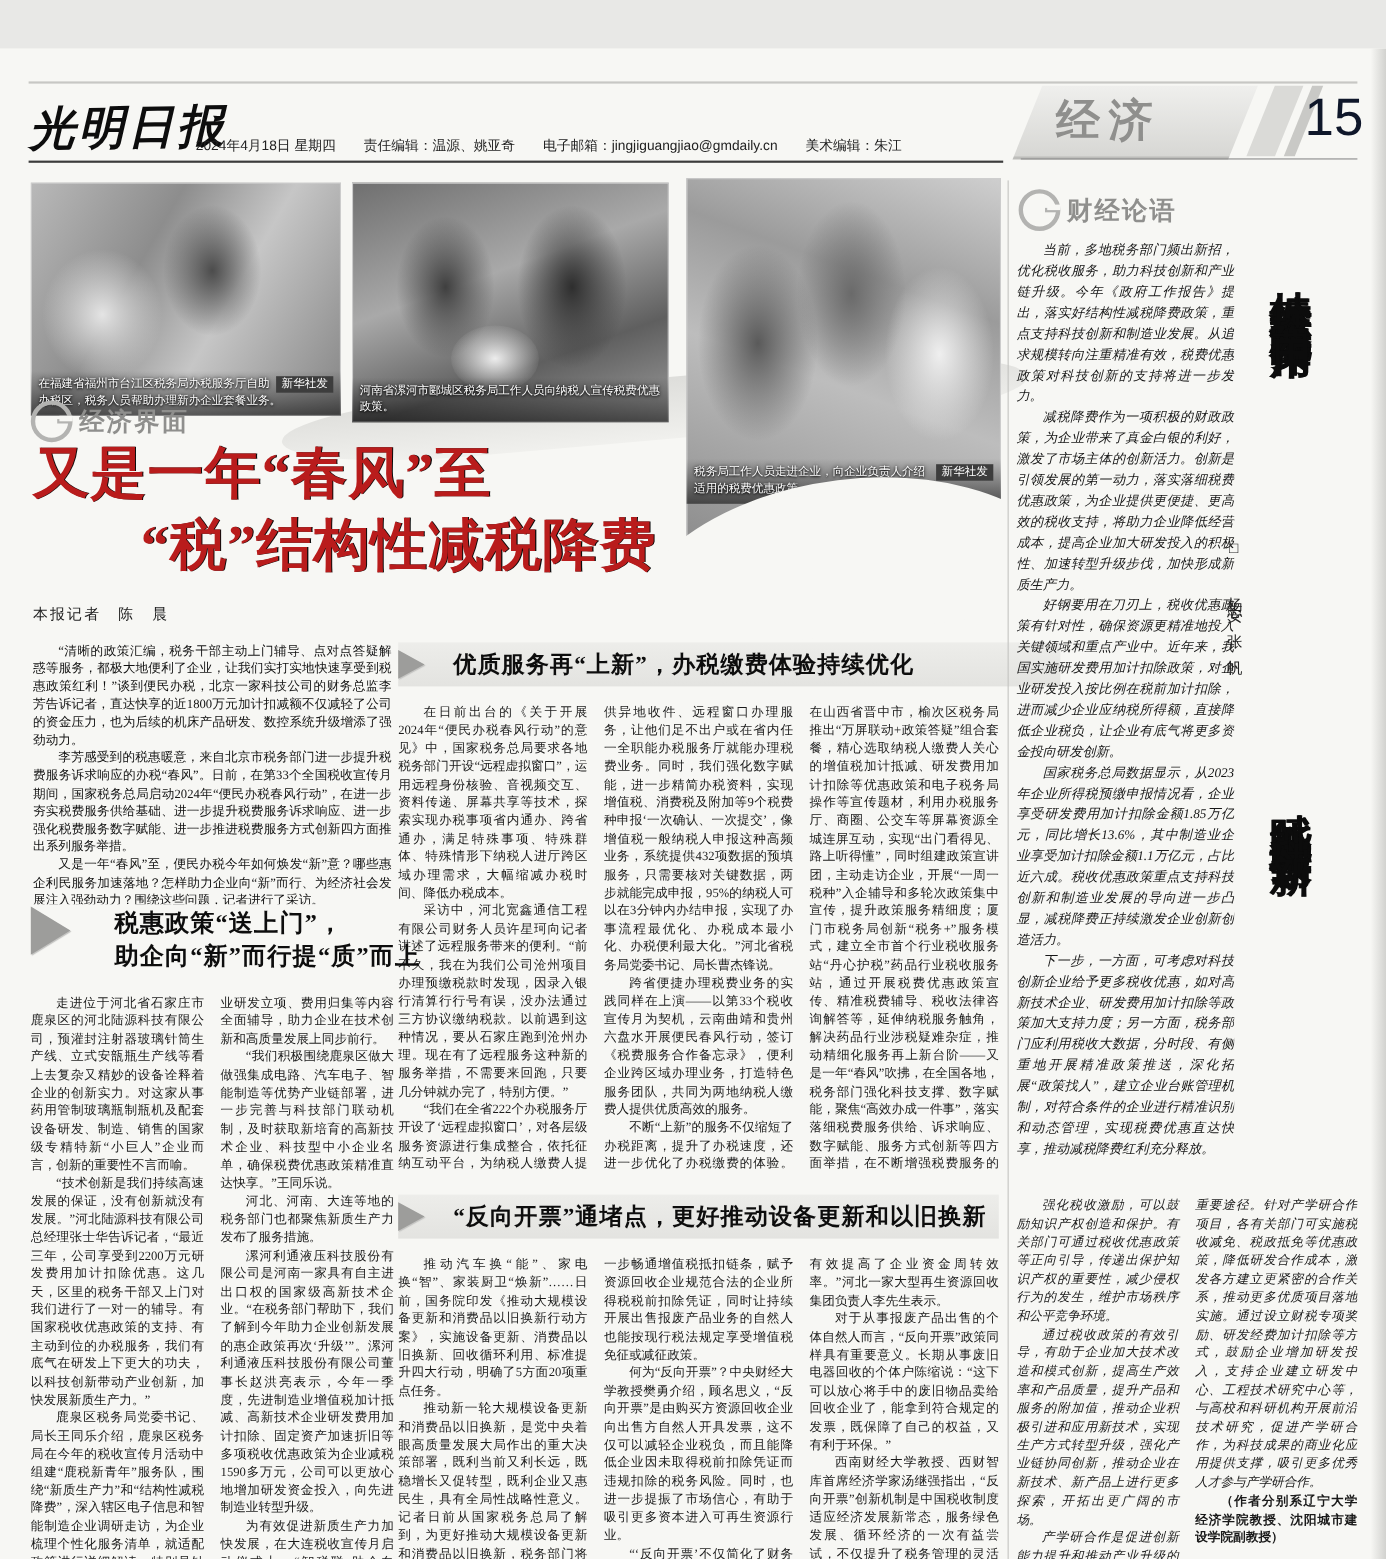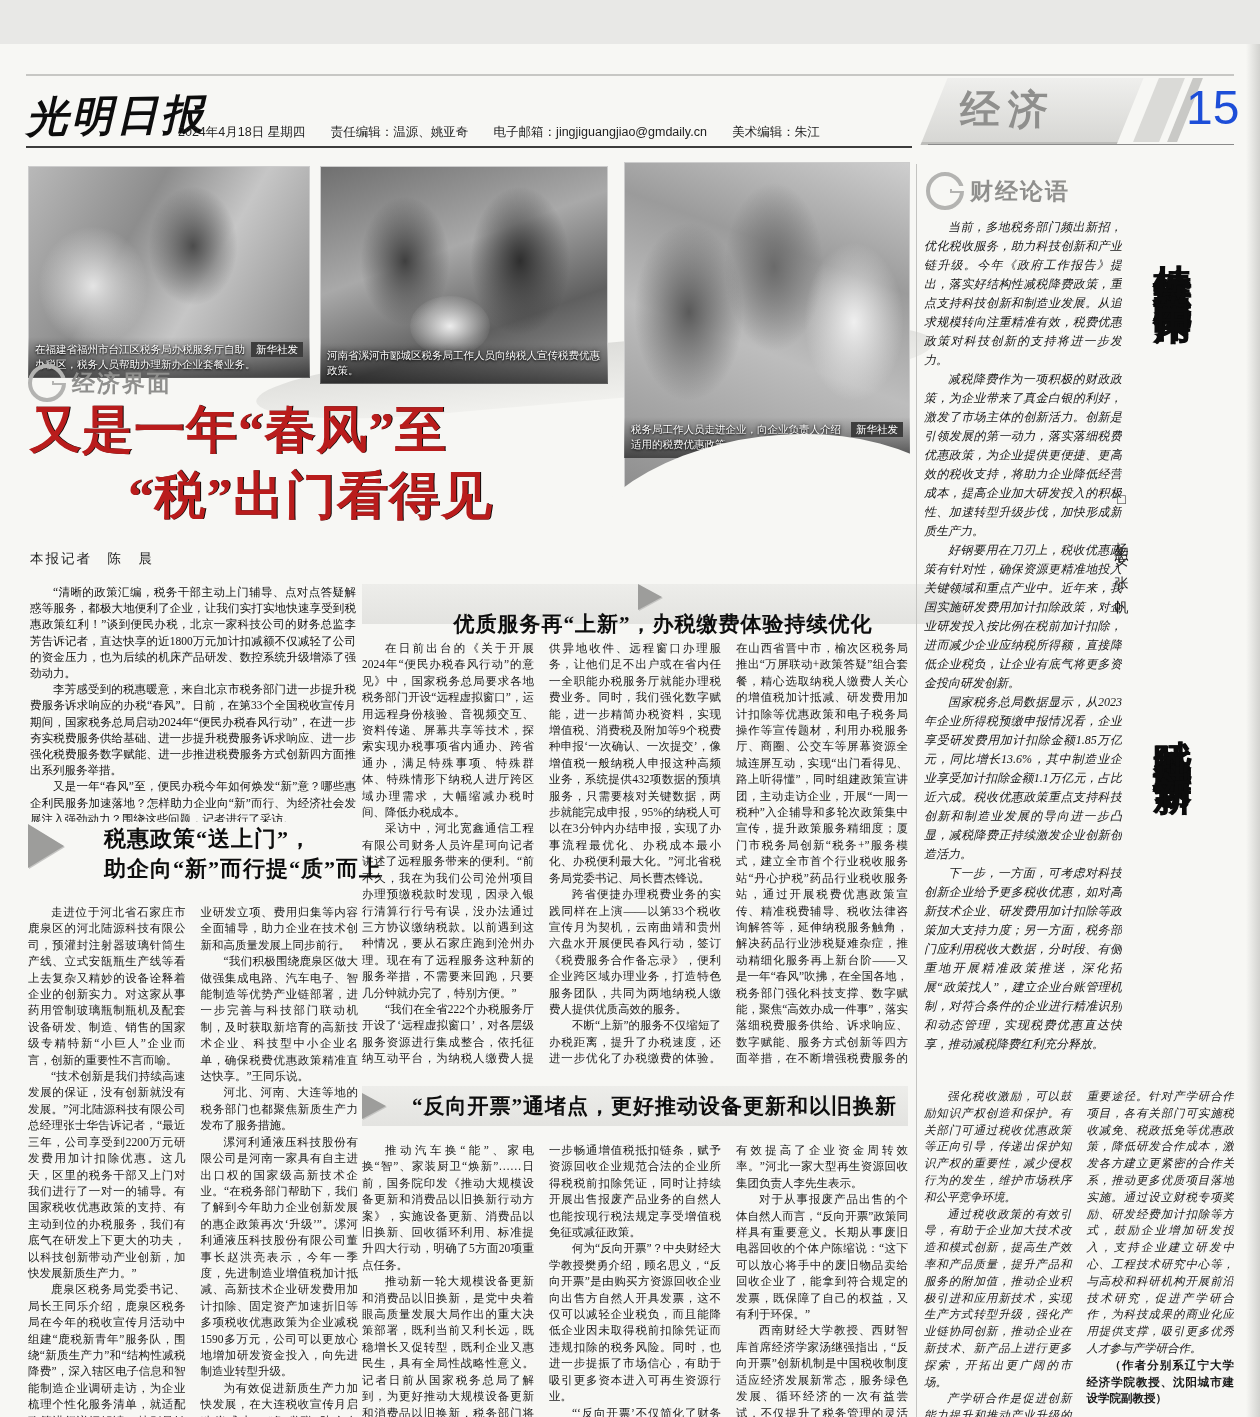--- a/index.html
+++ b/index.html
@@ -18,21 +18,21 @@
   .topline{position:absolute;left:26px;top:30px;width:1208px;height:2px;background:#c7c7c4;}
   .banner{position:absolute;left:934px;top:34px;width:196px;height:64px;
         background:linear-gradient(180deg,#efefed,#d7d7d4);transform:skewX(-22deg);
         border-bottom:3px solid #bdbdba;}
   .banner-stripe1{position:absolute;left:1146px;top:34px;width:26px;height:64px;
         background:#dadad7;transform:skewX(-22deg);}
   .banner-stripe2{position:absolute;left:1180px;top:34px;width:10px;height:64px;
         background:#c9c9c6;transform:skewX(-22deg);}
   .banner-text{position:absolute;left:960px;top:38px;font-size:40px;font-weight:800;
         color:#8f8f8d;letter-spacing:8px;font-family:"Liberation Serif",serif;}
-  .page-num{position:absolute;left:1186px;top:36px;font-size:48px;color:#1d4ed8;
+  .page-num{position:absolute;left:1186px;top:36px;font-size:48px;color:#0f172a;
         font-family:"Liberation Sans","DejaVu Sans",sans-serif;font-weight:400;}
   
   .photo{position:absolute;overflow:hidden;background:#9a9a9a;box-shadow:0 0 0 1px #ccc inset;}
   .photo1{left:28px;top:122px;width:282px;height:212px;
         background:linear-gradient(120deg,#b9b9b9,#8d8d8d 35%,#c6c6c6 60%,#848484);}
   .photo2{left:320px;top:122px;width:288px;height:218px;
         background:linear-gradient(160deg,#6f6f6f,#a9a9a9 40%,#5f5f5f 70%,#9d9d9d);}
   .photo3{left:624px;top:118px;width:286px;height:338px;
         background:linear-gradient(200deg,#cfcfcf,#9b9b9b 30%,#bdbdbd 55%,#8b8b8b);}
   .photo .blob{position:absolute;border-radius:50%;}
@@ -65,21 +65,21 @@
   .intro{left:30px;top:540px;width:326px;height:238px;font-size:11.5px;line-height:16.2px;color:#111;}
   .cols2{columns:2;column-gap:15px;}
   .cols3{columns:3;column-gap:15px;}
   .sec-bar{position:absolute;height:40px;background:linear-gradient(180deg,#ededea,#e3e3e0);
         display:flex;align-items:center;}
   .tri{width:0;height:0;border-top:13px solid transparent;border-bottom:13px solid transparent;
         border-left:24px solid #9d9d9b;margin-right:26px;filter:drop-shadow(1px 1px 0 #c6c6c4);}
   .tri-big{border-top-width:22px;border-bottom-width:22px;border-left-width:36px;}
   .sec-title{font-size:21px;font-weight:900;color:#0d0d0d;letter-spacing:1px;white-space:nowrap;
         font-family:"Liberation Serif",serif;}
-  .sec-service-bar{left:362px;top:540px;width:602px;flex-direction:column;}
+  .sec-service-bar{left:362px;top:540px;width:602px;}
   .sec-service-text{left:362px;top:596px;width:546px;height:436px;font-size:11.5px;line-height:16.4px;}
   .sec-benefit-head{position:absolute;left:28px;top:780px;width:330px;display:flex;gap:14px;}
   .sec-benefit-head .lines{display:flex;flex-direction:column;}
   .sec-benefit-head .sec-title{font-size:22px;line-height:30px;}
   .sec-benefit-text{left:28px;top:860px;width:330px;height:552px;font-size:11.5px;line-height:16.4px;}
   .sec-invoice-bar{left:362px;top:1042px;width:546px;}
   .sec-invoice-text{left:362px;top:1098px;width:546px;height:314px;font-size:11.5px;line-height:16.4px;}
   
   .vrule{position:absolute;left:916px;top:120px;width:1px;height:1292px;background:#c4c4c1;}
   .commentary-top{left:924px;top:174px;width:198px;height:856px;font-size:12px;line-height:19px;
@@ -146,21 +146,21 @@
     </figcaption>
   </figure>
   <div class="photo3-swoosh"></div>
 
   <div class="kicker" style="left:28px;top:320px;position:absolute;">
     <span class="g-logo"></span>
     <span class="kicker-label">经济界面</span>
   </div>
 
   <div class="h1-line" style="left:30px;top:352px;">又是一年“春风”至</div>
-  <div class="h1-line" style="left:128px;top:418px;">“税”出门看得见</div>
+  <div class="h1-line" style="left:128px;top:418px;">“税”结构性减税降费</div>
   <div class="byline">本报记者　陈　晨</div>
 
   <div class="bodytext intro">
       <p>“清晰的政策汇编，税务干部主动上门辅导、点对点答疑解惑等服务，都极大地便利了企业，让我们实打实地快速享受到税惠政策红利！”谈到便民办税，北京一家科技公司的财务总监李芳告诉记者，直达快享的近1800万元加计扣减额不仅减轻了公司的资金压力，也为后续的机床产品研发、数控系统升级增添了强劲动力。</p>
       <p>李芳感受到的税惠暖意，来自北京市税务部门进一步提升税费服务诉求响应的办税“春风”。日前，在第33个全国税收宣传月期间，国家税务总局启动2024年“便民办税春风行动”，在进一步夯实税费服务供给基础、进一步提升税费服务诉求响应、进一步强化税费服务数字赋能、进一步推进税费服务方式创新四方面推出系列服务举措。</p>
       <p>又是一年“春风”至，便民办税今年如何焕发“新”意？哪些惠企利民服务加速落地？怎样助力企业向“新”而行、为经济社会发展注入强劲动力？围绕这些问题，记者进行了采访。</p>
     </div>
 
   <div class="sec-bar sec-service-bar">
     <span class="tri"></span>

